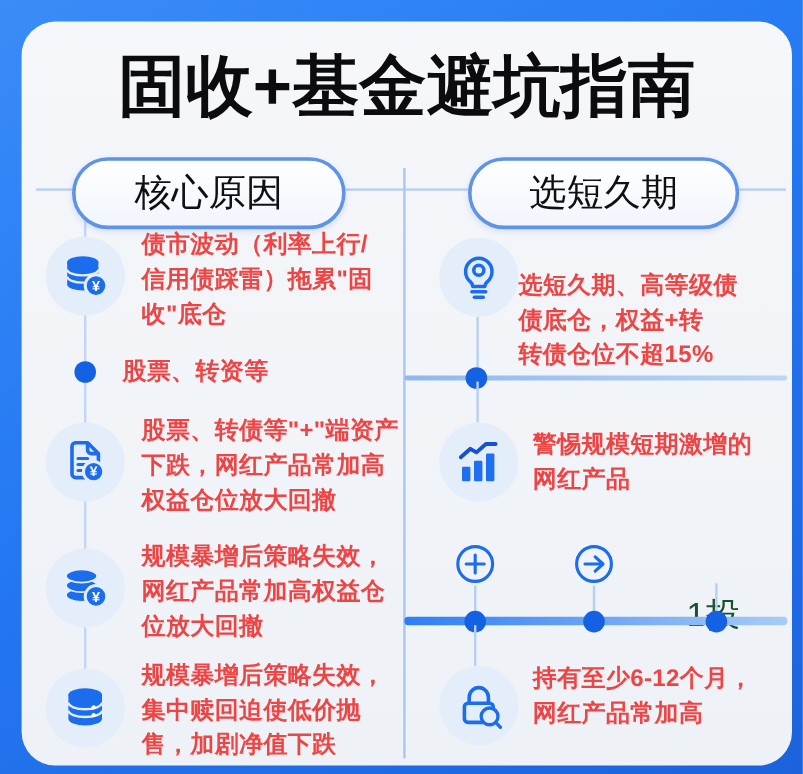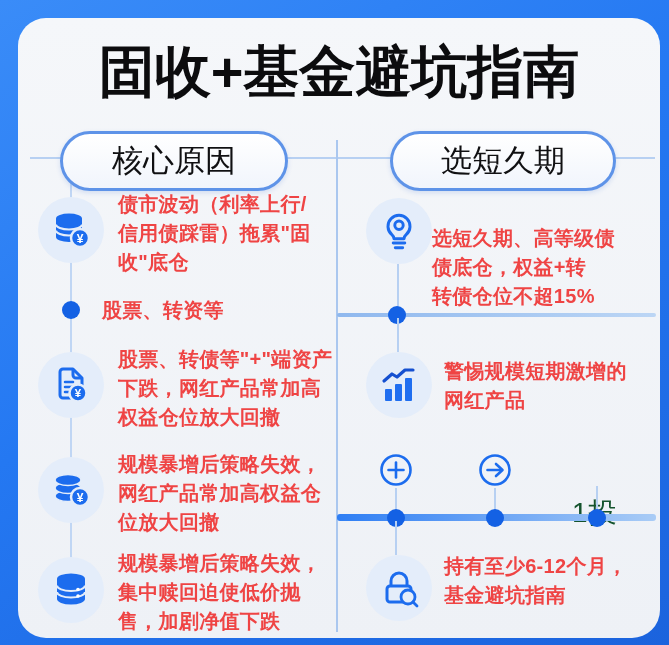--- a/index.html
+++ b/index.html
@@ -169,13 +169,13 @@
 
 <div class="icon-circle" style="left:366px;top:555px;">
   <svg width="42" height="42" viewBox="0 0 42 42">
     <path d="M13 19 v-5 a8 8 0 0 1 16 0 v5" fill="none" stroke="#1c6cee" stroke-width="3"></path>
     <rect x="9" y="19" width="24" height="16" rx="3" fill="none" stroke="#1c6cee" stroke-width="3"></rect>
     <circle cx="30" cy="30" r="7" fill="#e4edfa" stroke="#1c6cee" stroke-width="2.8"></circle>
     <line x1="35" y1="35" x2="39" y2="39" stroke="#1c6cee" stroke-width="2.8" stroke-linecap="round"></line>
   </svg>
 </div>
 <div class="body-text" style="left:444px;top:552px;width:216px;">持有至少6-12个月，
-基金避坑指南</div>
+网红产品常加高</div>
 
 </body></html>

